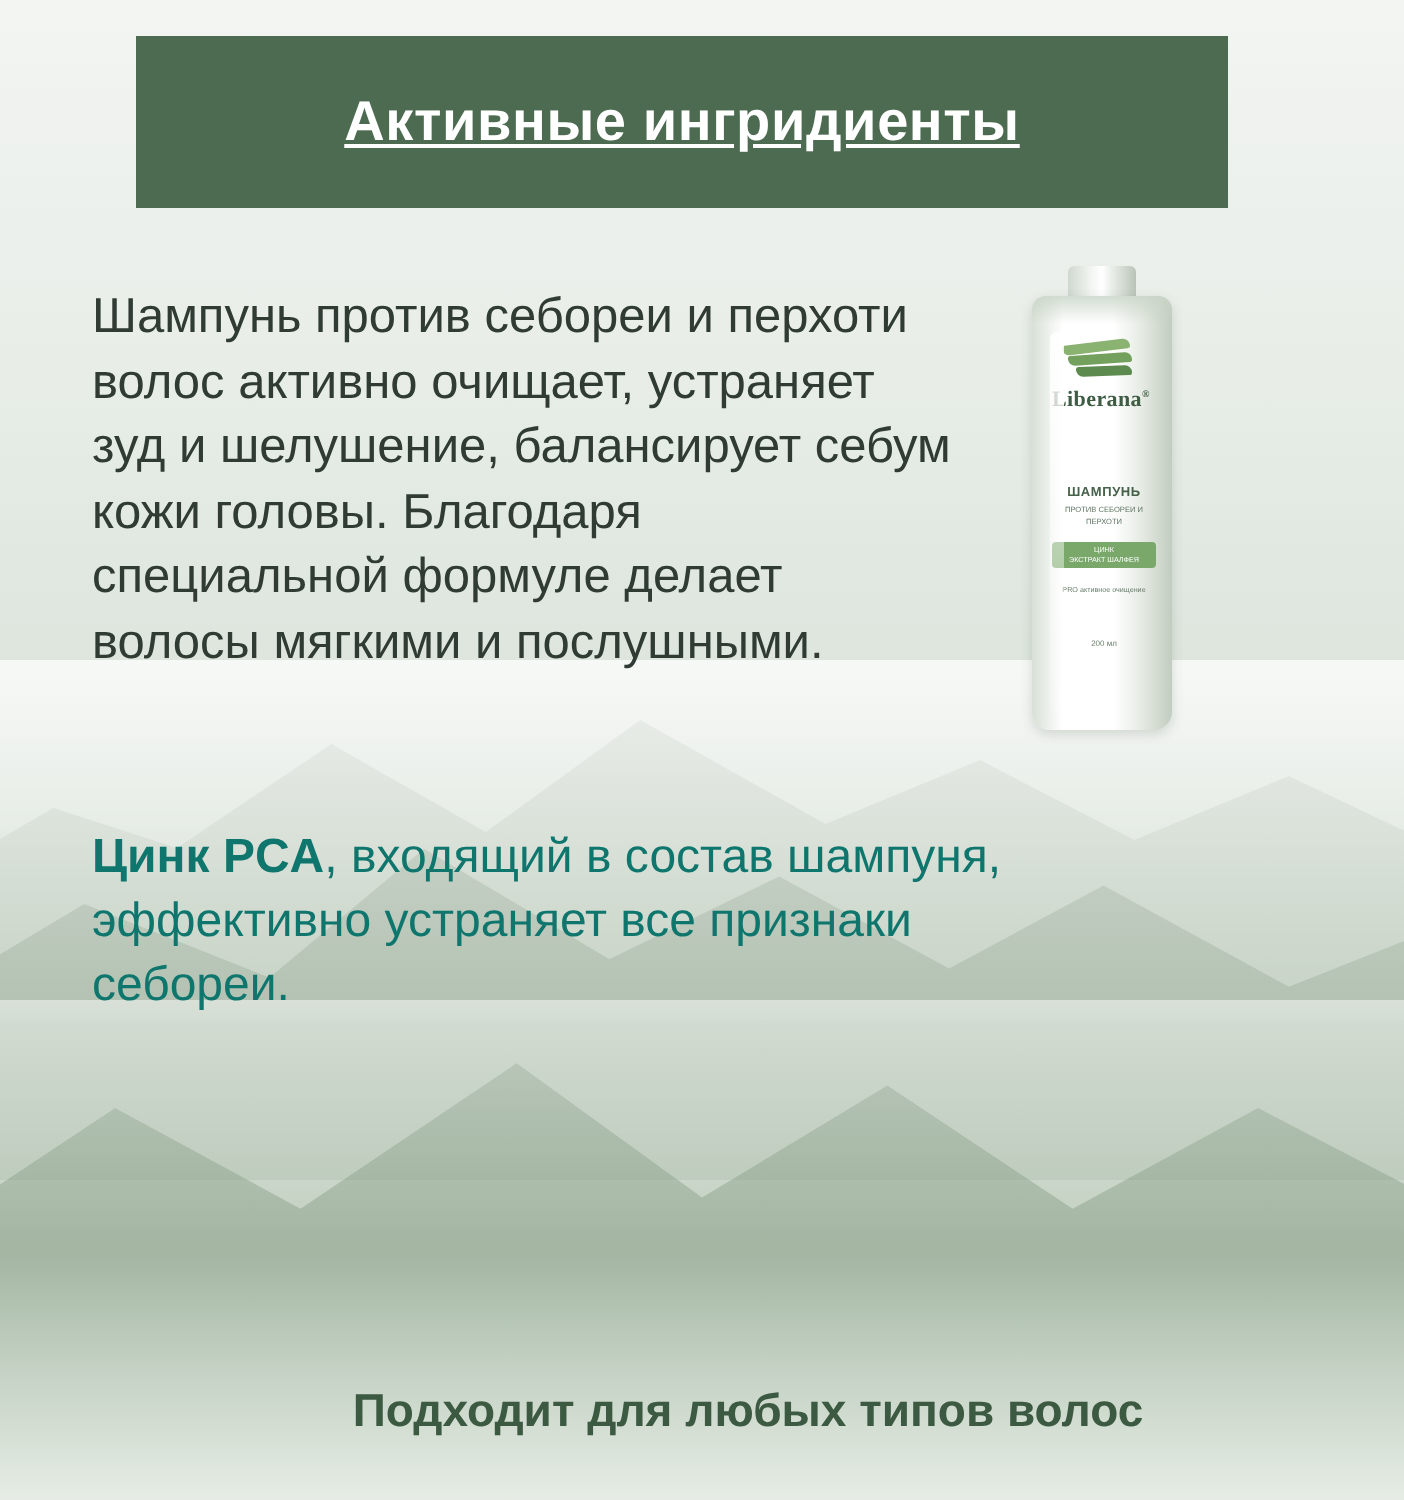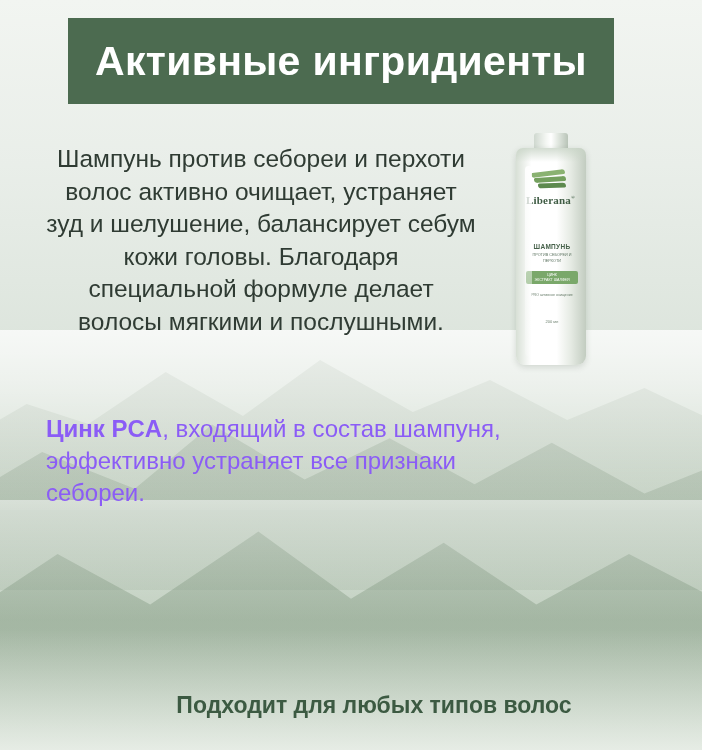--- a/index.html
+++ b/index.html
@@ -79,45 +79,45 @@
     top: 18px;
     width: 546px;
     height: 86px;
     background: #4c6b50;
     display: flex;
     align-items: center;
     justify-content: center;
   }
   .header-title {
     color: #ffffff;
-    font-size: 41px;
+    font-size: 28px;
     font-weight: bold;
     letter-spacing: 0.3px;
     text-align: center;
+    text-decoration: underline;
   }
 
   
   .intro {
     position: absolute;
     left: 46px;
     top: 143px;
     width: 430px;
     color: #2f3b33;
     font-size: 24.5px;
     line-height: 1.33;
     font-weight: normal;
-    text-align: center;
   }
 
   .para-zinc {
     position: absolute;
     left: 46px;
     top: 413px;
     width: 480px;
-    color: #8b5cf6;
+    color: #0f766e;
     font-size: 24px;
     line-height: 1.33;
   }
   .para-sage {
     position: absolute;
     left: 46px;
     top: 523px;
     width: 510px;
     color: #2f3b33;
     font-size: 24px;

